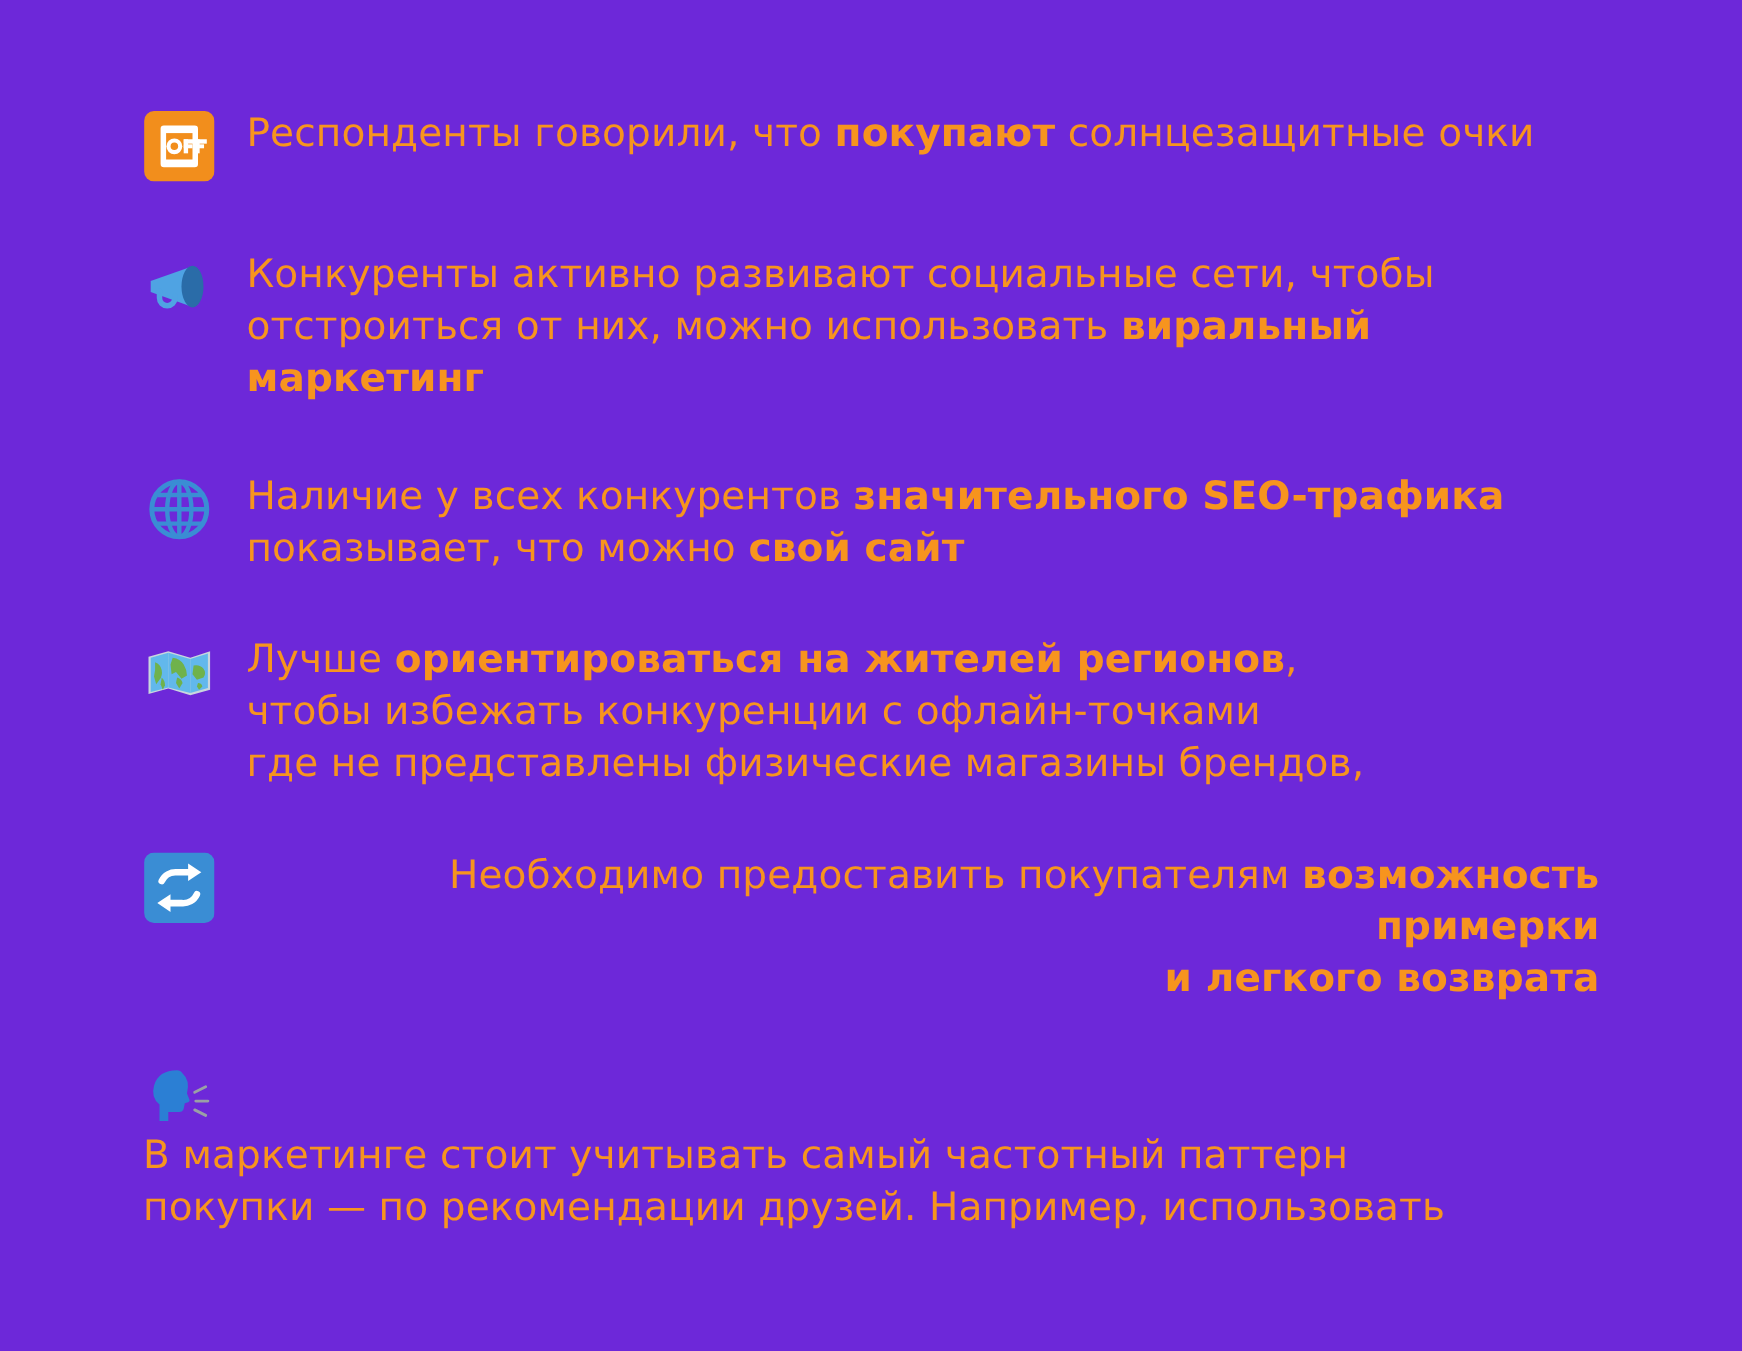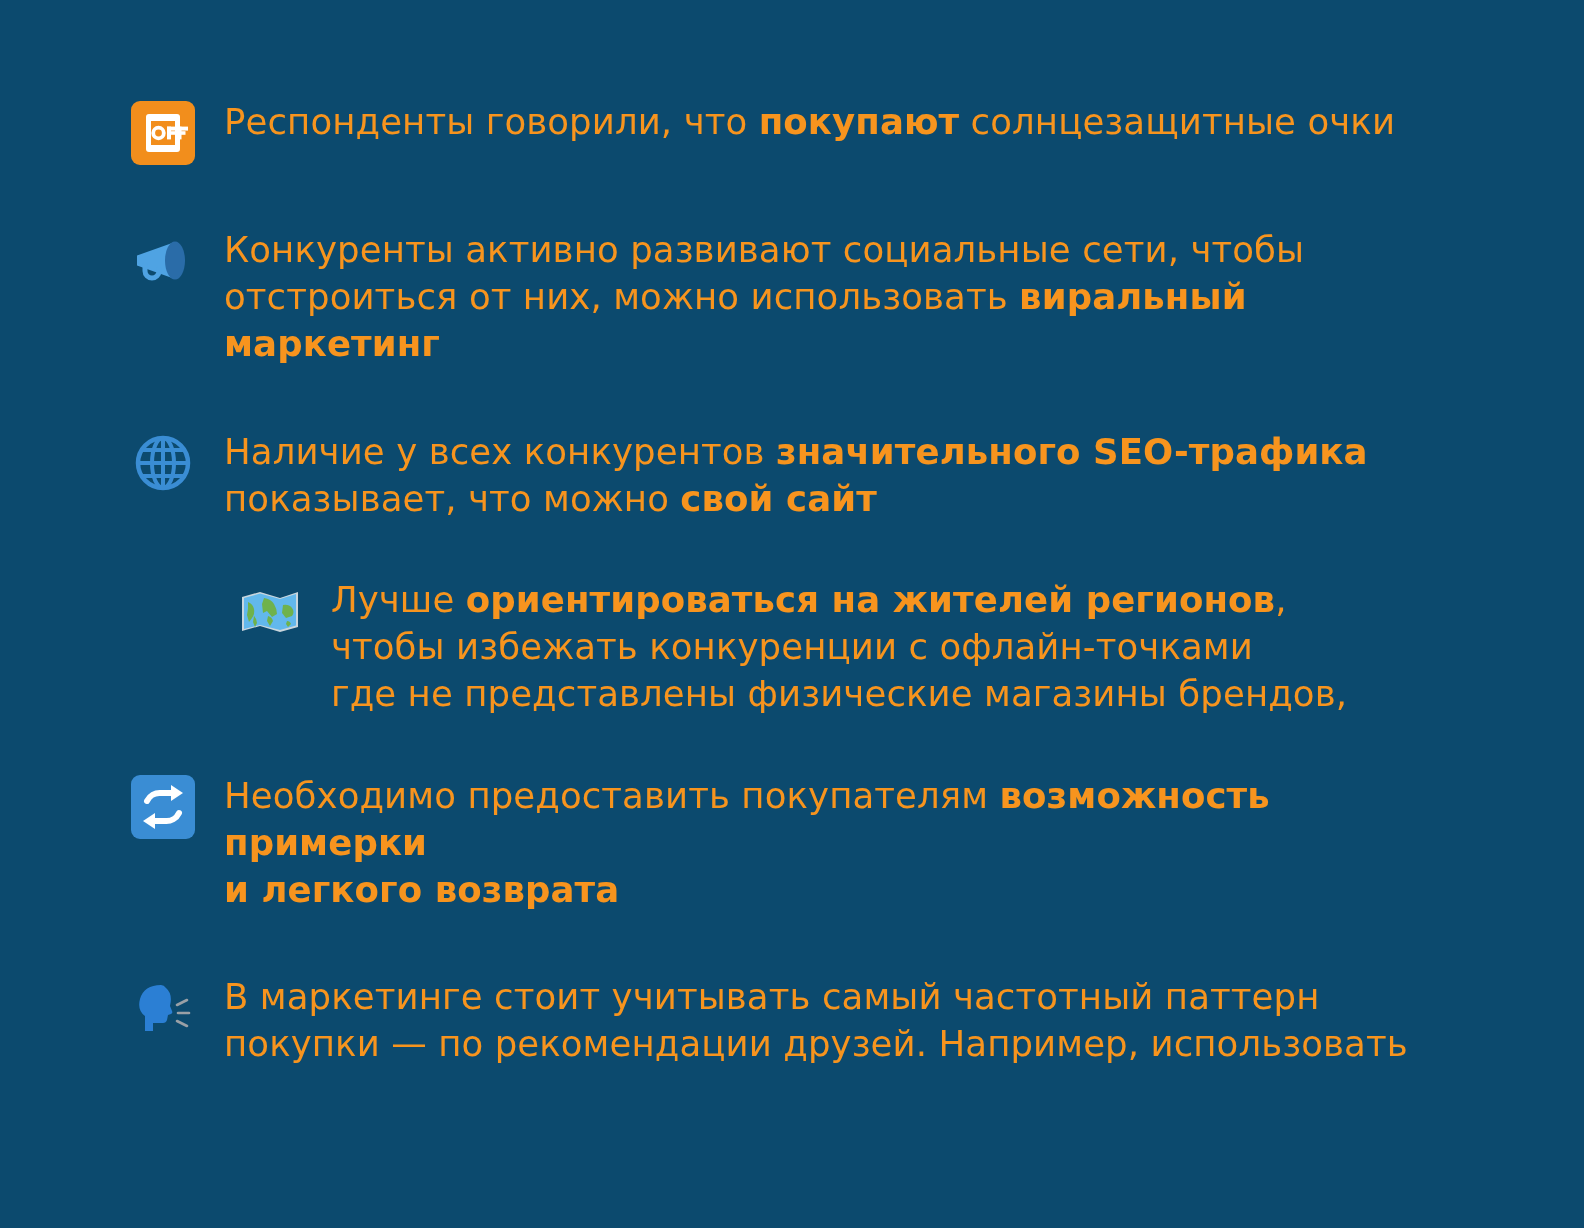--- a/index.html
+++ b/index.html
@@ -13,42 +13,42 @@
 
   body {
     font-family: "DejaVu Sans", "Liberation Sans", sans-serif;
     color: #F7941E;
   }
 
   .slide {
     position: relative;
     width: 1584px;
     height: 1228px;
-    background: #0c4a6e;
+    background: #6d28d9;
     padding: 96px 130px 0 130px;
   }
 
   .bullet-list {
     display: flex;
     flex-direction: column;
   }
 
   .bullet {
     display: flex;
     align-items: flex-start;
     position: relative;
   }
 
   
   .bullet.b0 { margin-bottom: 62px; }
   .bullet.b1 { margin-bottom: 58px; justify-content: center; }
   .bullet.b2 { margin-bottom: 52px; }
-  .bullet.b3 { margin-bottom: 52px; justify-content: center; }
-  .bullet.b4 { margin-bottom: 58px; }
-  .bullet.b5 { margin-bottom: 0; }
+  .bullet.b3 { margin-bottom: 52px; }
+  .bullet.b4 { margin-bottom: 46px; text-align: right; }
+  .bullet.b5 { margin-bottom: 0; flex-direction: column; }
 
   .bullet-icon {
     flex: 0 0 auto;
     width: 66px;
     height: 66px;
     margin-right: 28px;
     display: flex;
     align-items: center;
     justify-content: center;
     position: relative;

